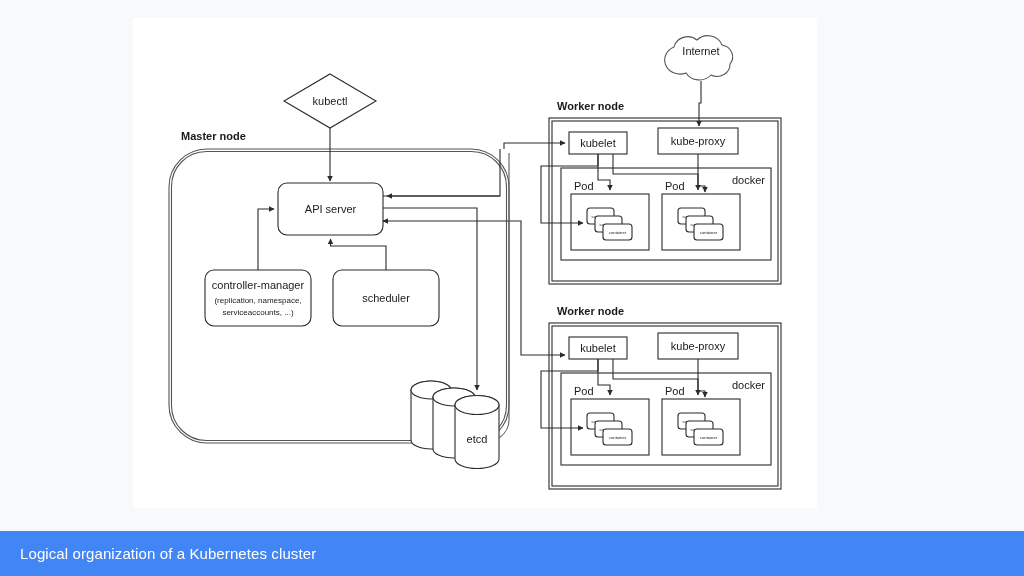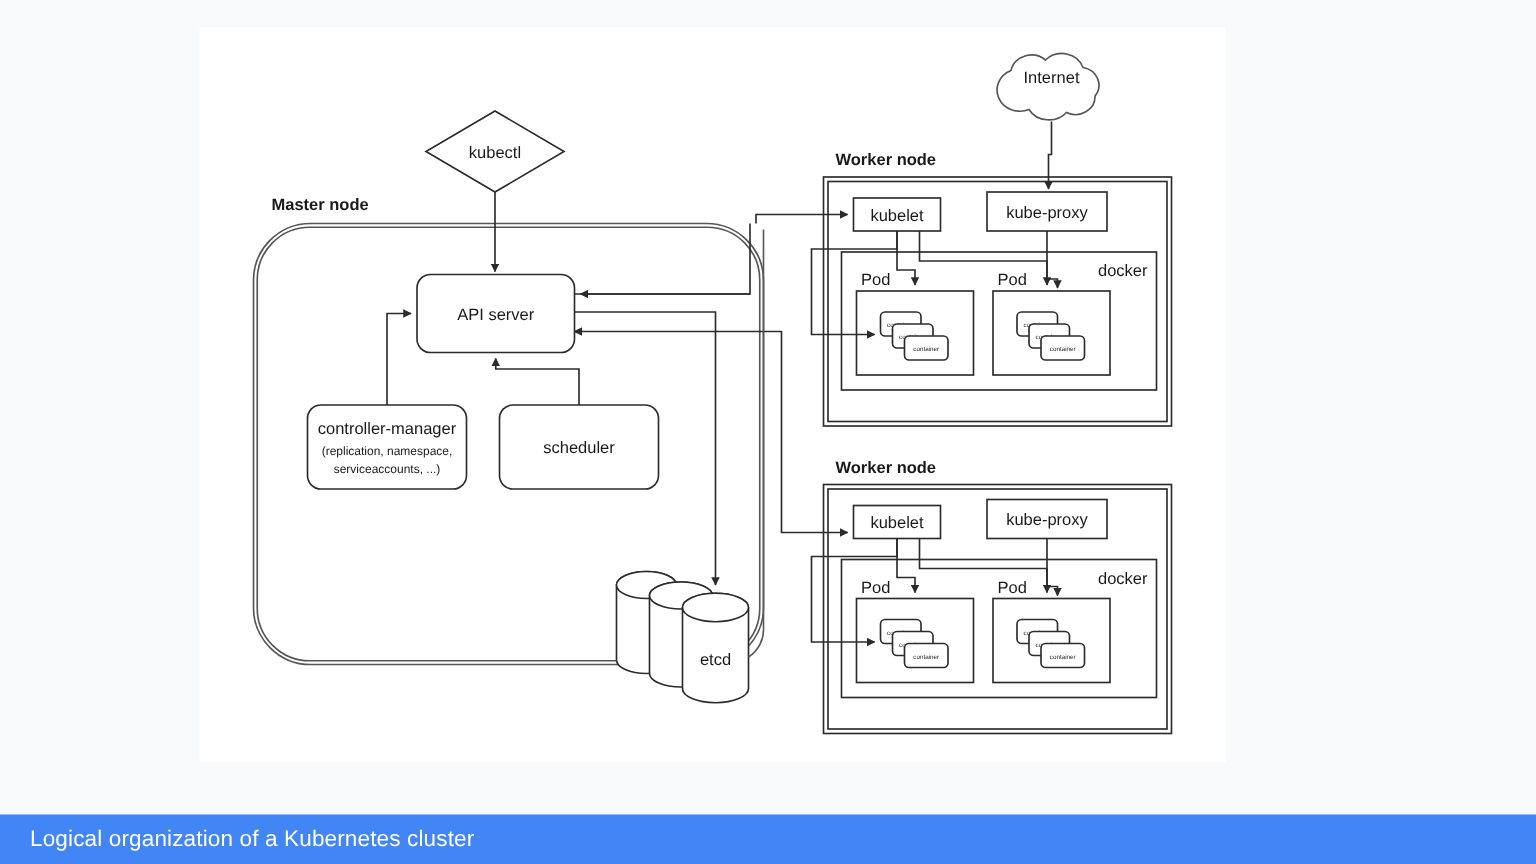--- a/index.html
+++ b/index.html
@@ -33,21 +33,21 @@
     display: block;
     width: 684px;
     height: 490px;
   }
   
   #caption-bar {
     position: absolute;
     left: 0;
     bottom: 0;
     width: 1024px;
-    height: 33px;
+    height: 45px;
     background: #4285f4;
     display: flex;
     align-items: center;
   }
   #caption-text {
     color: #ffffff;
     font-size: 15px;
     font-family: "Liberation Sans", sans-serif;
     letter-spacing: 0.1px;
     padding-left: 20px;

